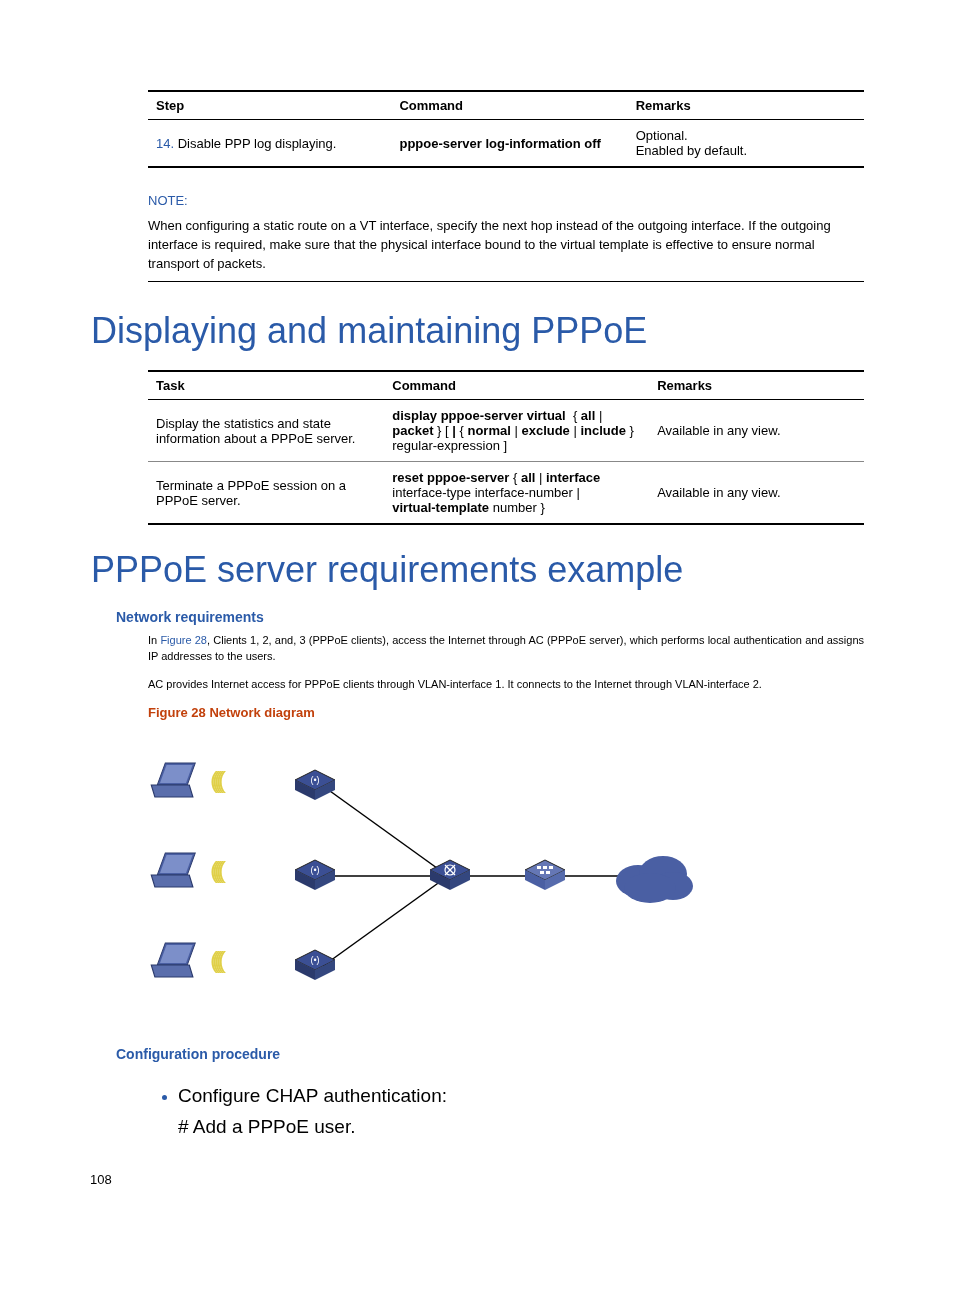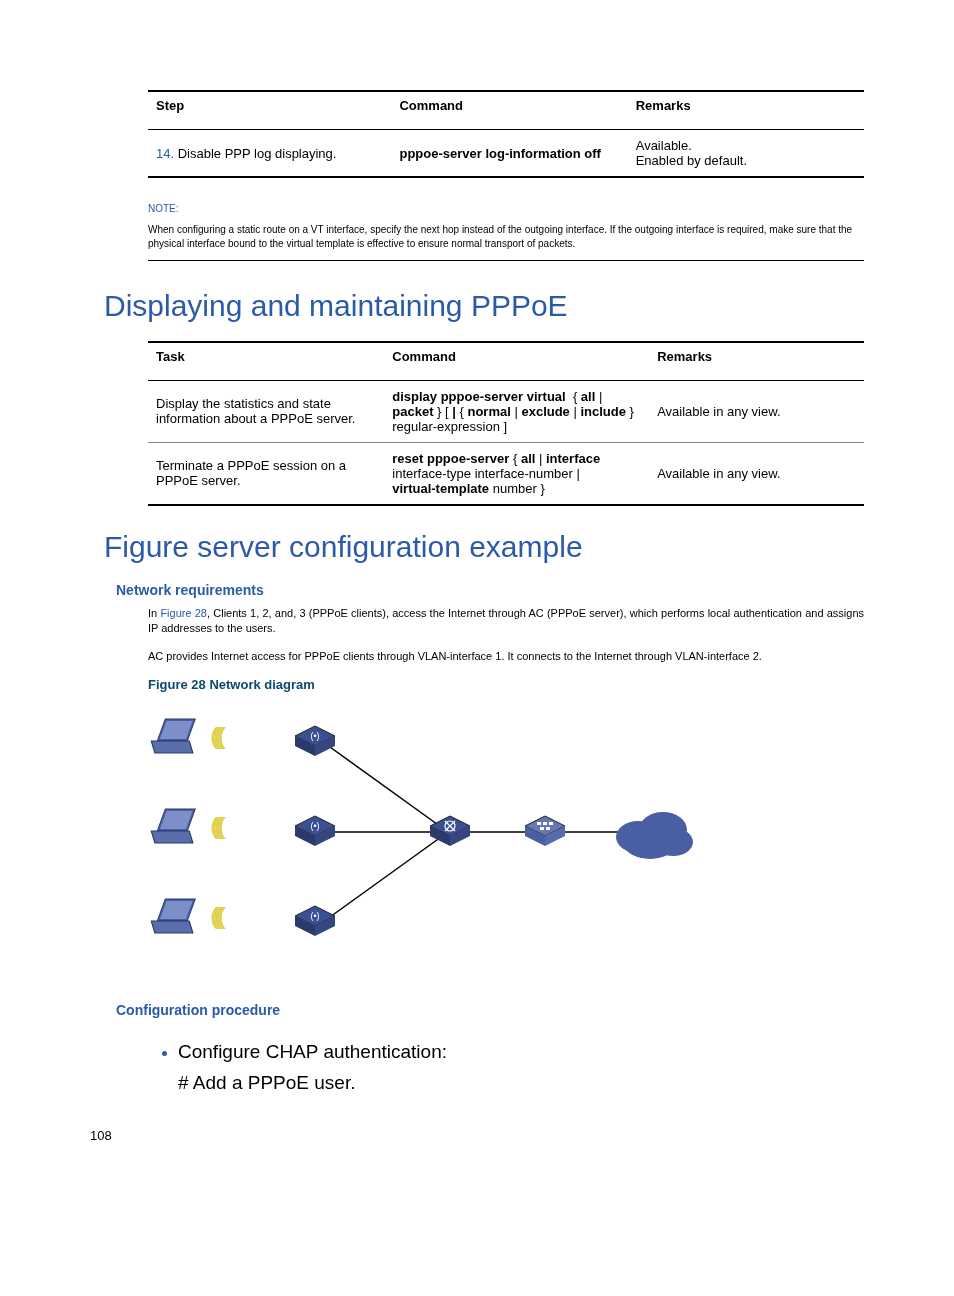--- a/index.html
+++ b/index.html
@@ -19,71 +19,71 @@
     font-size: 13px;
     margin-bottom: 18px;
     margin-left: 58px;
     width: calc(100% - 58px);
   }
   table.step-table { margin-left: 58px; width: calc(100% - 58px); }
   table.task-table { margin-left: 58px; width: calc(100% - 58px); }
   .thead-row th {
     text-align: left;
     font-weight: bold;
-    padding: 6px 8px 16px 8px;
+    padding: 6px 8px 6px 8px;
     border-top: 2px solid #000;
     border-bottom: 1px solid #000;
   }
   table td {
     padding: 8px 8px;
     border-bottom: 1px solid #000;
     vertical-align: middle;
   }
   table.task-table tr:last-child td { border-bottom: 2px solid #000; }
   table.task-table td { border-bottom: 1px solid #888; }
   .step-num { color: #2a5aa8; font-weight: normal; text-align: center; }
   .cmd-bold { font-weight: bold; }
   .cmd-ital { }
   .note-block {
     margin-left: 58px;
     margin-top: 24px;
     margin-bottom: 28px;
     border-bottom: 1px solid #000;
     padding-bottom: 8px;
-    font-size: 10px;
+    font-size: 13px;
     line-height: 1.45;
   }
   .note-label { color: #2a5aa8; margin-bottom: 6px; }
   h1.h1 {
     color: #2a5aa8;
     font-weight: normal;
-    font-size: 30px;
-    margin: 24px 0 18px 14px;
+    font-size: 36px;
+    margin: 24px 0 18px 1px;
   }
   .h3-blue {
     color: #2a5aa8;
     font-weight: bold;
     font-size: 14px;
     margin: 10px 0 8px 0;
     padding-left: 26px;
   }
   .body-text {
     margin-left: 58px;
     font-size: 11px;
     line-height: 1.45;
     margin-bottom: 12px;
     text-align: justify;
   }
   .fig-ref { color: #2a5aa8; }
   .fig-caption {
-    color: #0c4a6e;
+    color: #c2410c;
     font-weight: bold;
     font-size: 13px;
     margin-left: 58px;
-    margin-bottom: 10px;
+    margin-bottom: 26px;
   }
   .diagram {
     margin-left: 58px;
     width: 540px;
     height: 260px;
     position: relative;
     margin-bottom: 40px;
   }
   .laptop {
     position: absolute;
@@ -121,21 +121,21 @@
       <th style="width:33%">Command</th>
       <th style="width:33%">Remarks</th>
     </tr>
     <tr>
       <td style="border-bottom:2px solid #000;">
         <span class="step-num">14.</span>
         <span>Disable PPP log displaying.</span>
       </td>
       <td class="cmd-bold" style="border-bottom:2px solid #000;">pppoe-server log-information off</td>
       <td style="border-bottom:2px solid #000;">
-        <div>Available.</div>
+        <div>Optional.</div>
         <div>Enabled by default.</div>
       </td>
     </tr>
   </tbody>
     </table>
 
   <div class="note-block">
     <div class="note-label">NOTE:</div>
     <div>When configuring a static route on a VT interface, specify the next hop instead of the outgoing interface. If the outgoing interface is required, make sure that the physical interface bound to the virtual template is effective to ensure normal transport of packets.</div>
   </div>
@@ -168,21 +168,21 @@
       <td>
         <span class="cmd-bold">reset pppoe-server</span><span> { </span><span class="cmd-bold">all</span><span> | </span><span class="cmd-bold">interface</span><br>
         <span class="cmd-ital">interface-type interface-number</span><span> | </span><br>
         <span class="cmd-bold">virtual-template</span><span class="cmd-ital"> number</span><span> }</span>
       </td>
       <td>Available in any view.</td>
     </tr>
   </tbody>
     </table>
 
-  <h1 class="h1">Figure server configuration example</h1>
+  <h1 class="h1">PPPoE server requirements example</h1>
 
   <div class="h3-blue">Network requirements</div>
 
   <div class="body-text">
     <span>In </span><span class="fig-ref">Figure 28</span><span>, Clients 1, 2, and, 3 (PPPoE clients), access the Internet through AC (PPPoE server), which performs local authentication and assigns IP addresses to the users.</span>
   </div>
   <div class="body-text">AC provides Internet access for PPPoE clients through VLAN-interface 1. It connects to the Internet through VLAN-interface 2.</div>
 
   <div class="fig-caption">Figure 28 Network diagram</div>
 

